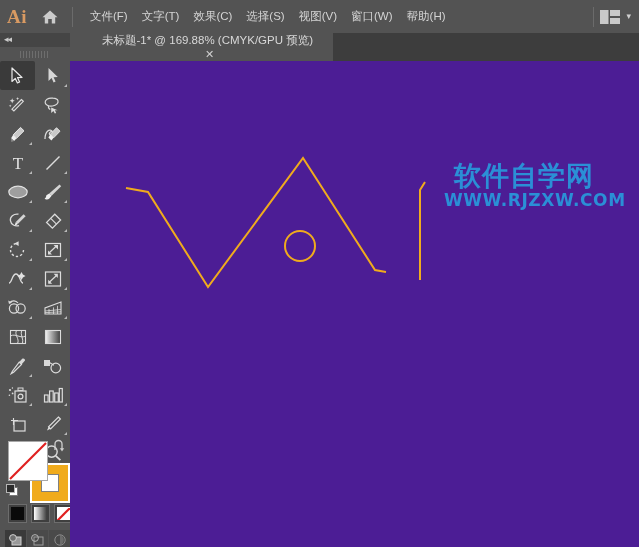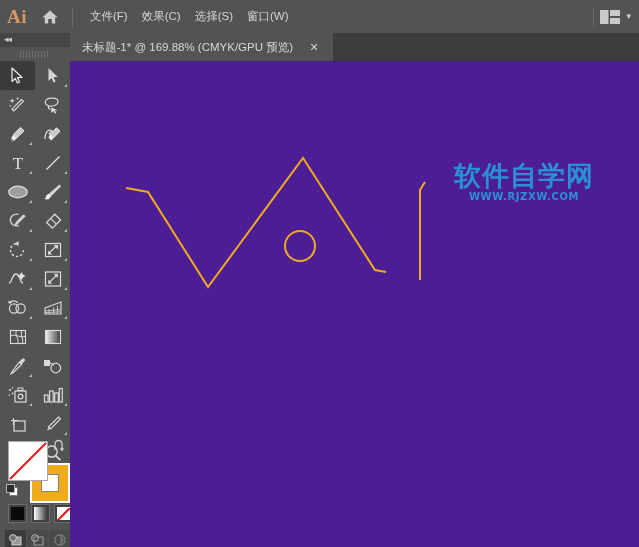--- a/index.html
+++ b/index.html
@@ -134,59 +134,62 @@
   .artwork{position:absolute;left:0;top:0;}
   .wm{
     position:absolute;left:374px;top:101px;width:160px;text-align:center;
     user-select:none;
   }
   .wm-cn{
     color:#2b8fd6;font-size:27px;font-weight:bold;letter-spacing:1px;line-height:1;
     font-family:"DejaVu Sans","Liberation Sans",sans-serif;
   }
   .wm-url{
-    color:#2b8fd6;font-size:10px;font-weight:bold;letter-spacing:.6px;
+    color:#2b8fd6;font-size:17px;font-weight:bold;letter-spacing:.6px;
     margin-top:3px;line-height:1;
     font-family:"DejaVu Sans","Liberation Sans",sans-serif;
   }
 </style>
 </head>
 <body>
 
 <div id="app">
 
   <div class="menubar">
     <div class="ai-logo">Ai</div>
     <div class="home-btn">
       <svg width="18" height="16" viewBox="0 0 18 16" aria-hidden="true">
         <path d="M9 1.5 L16.5 8.2 L14.2 8.2 L14.2 14.5 L10.8 14.5 L10.8 10 L7.2 10 L7.2 14.5 L3.8 14.5 L3.8 8.2 L1.5 8.2 Z" fill="#cbcbcb"></path>
       </svg>
     </div>
     <div class="sep-v"></div>
     <div class="menu-items">
       <div class="menu-item">文件(F)</div>
+      <div class="menu-item">文字(T)</div>
       <div class="menu-item">效果(C)</div>
       <div class="menu-item">选择(S)</div>
+      <div class="menu-item">视图(V)</div>
       <div class="menu-item">窗口(W)</div>
+      <div class="menu-item">帮助(H)</div>
     </div>
     <div class="menubar-right">
       <div class="sep-v"></div>
       <div class="ws-icon">
         <svg width="20" height="14" viewBox="0 0 20 14" aria-hidden="true">
           <rect x="0" y="0" width="8.5" height="14" fill="#c9c9c9"></rect>
           <rect x="10" y="0" width="10" height="6" fill="#c9c9c9"></rect>
           <rect x="10" y="8" width="10" height="6" fill="#c9c9c9"></rect>
         </svg>
       </div>
       <div class="chev">▾</div>
     </div>
   </div>
 
   <div class="tabbar">
-    <div class="tab" style="width: 263px;">
+    <div class="tab" style="width: 263px; flex-direction: column;">
       <span class="tab-label">未标题-1* @ 169.88% (CMYK/GPU 预览)</span>
       <span class="tab-close">✕</span>
     </div>
   </div>
 
   <div class="toolpanel">
     <div class="tp-header">
       <span class="tp-collapse">◂◂</span>
     </div>
     <div class="tp-grip">

